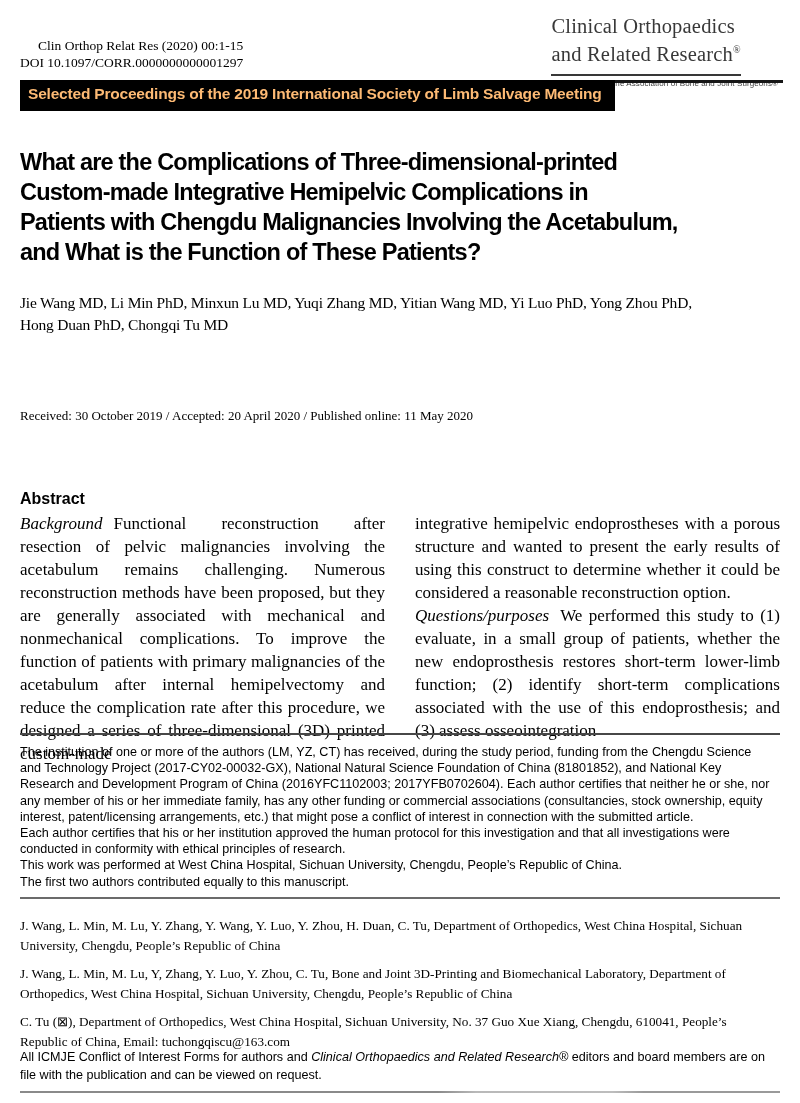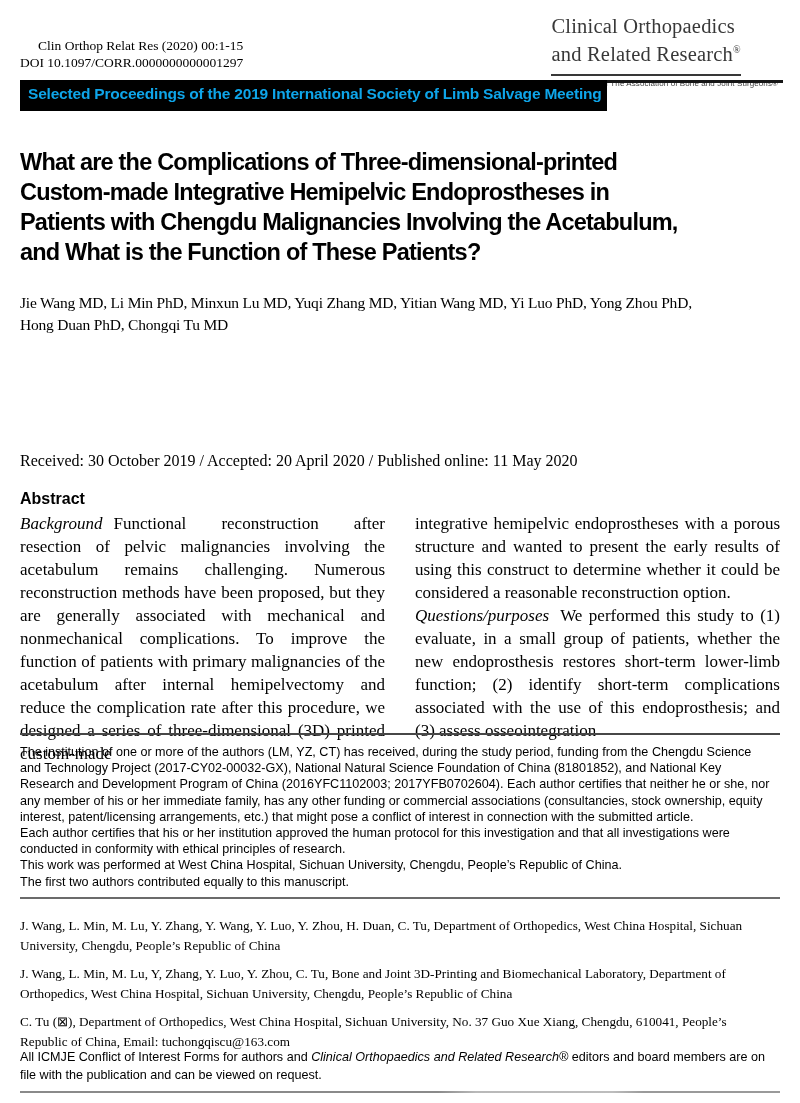--- a/index.html
+++ b/index.html
@@ -33,42 +33,42 @@
     font-size: 8px; margin-top: 3px; color: #3d3d3d;
     letter-spacing: 0.1px; white-space: nowrap;
   }
 
   
   #banner-row {
     position: absolute; top: 80px; left: 20px; right: 17px;
     display: flex; align-items: flex-start;
   }
   #banner {
-    background: #000000; color: #0ea5e9;
+    background: #000000; color: #fdba74;
     font-family: "Liberation Sans", sans-serif; font-weight: bold;
     font-size: 15.5px; letter-spacing: -0.2px;
-    padding: 5px 5px 8px 8px; white-space: nowrap;
+    padding: 5px 13px 8px 8px; white-space: nowrap;
   }
   #banner-rule { flex: 1; height: 3px; background: #161616; }
 
   
   #title {
     position: absolute; top: 147px; left: 20px;
     font-family: "Liberation Sans", sans-serif; font-weight: bold;
     font-size: 23.5px; line-height: 30px; letter-spacing: -0.8px;
     white-space: nowrap;
   }
   #authors {
     position: absolute; top: 292px; left: 20px;
     font-weight: normal; font-size: 15.5px; line-height: 22px;
     letter-spacing: -0.2px; white-space: nowrap;
   }
 
   
-  #dates { position: absolute; top: 408px; left: 20px; font-size: 16px; line-height: 15px; margin-top: 45px; }
+  #dates { position: absolute; top: 408px; left: 20px; font-size: 13px; line-height: 15px; }
 
   
   #abstract-heading {
     position: absolute; top: 490px; left: 20px;
     font-family: "Liberation Sans", sans-serif; font-weight: bold; font-size: 16px;
   }
   #abstract-cols { position: absolute; top: 512px; left: 20px; width: 760px; display: flex; gap: 30px; }
   .abs-col { width: 365px; font-size: 17px; line-height: 23px; text-align: justify; }
   .abs-col p { margin: 0; }
   .abs-label { font-style: italic; margin-right: 11px; }
@@ -120,21 +120,21 @@
     <div class="logo-tagline">A Publication of The Association of Bone and Joint Surgeons®</div>
   </div>
 
   <div id="banner-row">
     <div id="banner">Selected Proceedings of the 2019 International Society of Limb Salvage Meeting</div>
     <div id="banner-rule"></div>
   </div>
 
   <div id="title">
     <div>What are the Complications of Three-dimensional-printed</div>
-    <div>Custom-made Integrative Hemipelvic Endoprostheses in</div>
+    <div>Custom-made Integrative Hemipelvic Complications in</div>
     <div>Patients with Chengdu Malignancies Involving the Acetabulum,</div>
     <div>and What is the Function of These Patients?</div>
   </div>
 
   <div id="authors">
     <div>Jie Wang MD, Li Min PhD, Minxun Lu MD, Yuqi Zhang MD, Yitian Wang MD, Yi Luo PhD, Yong Zhou PhD,</div>
     <div>Hong Duan PhD, Chongqi Tu MD</div>
   </div>
 
   <div id="dates">

